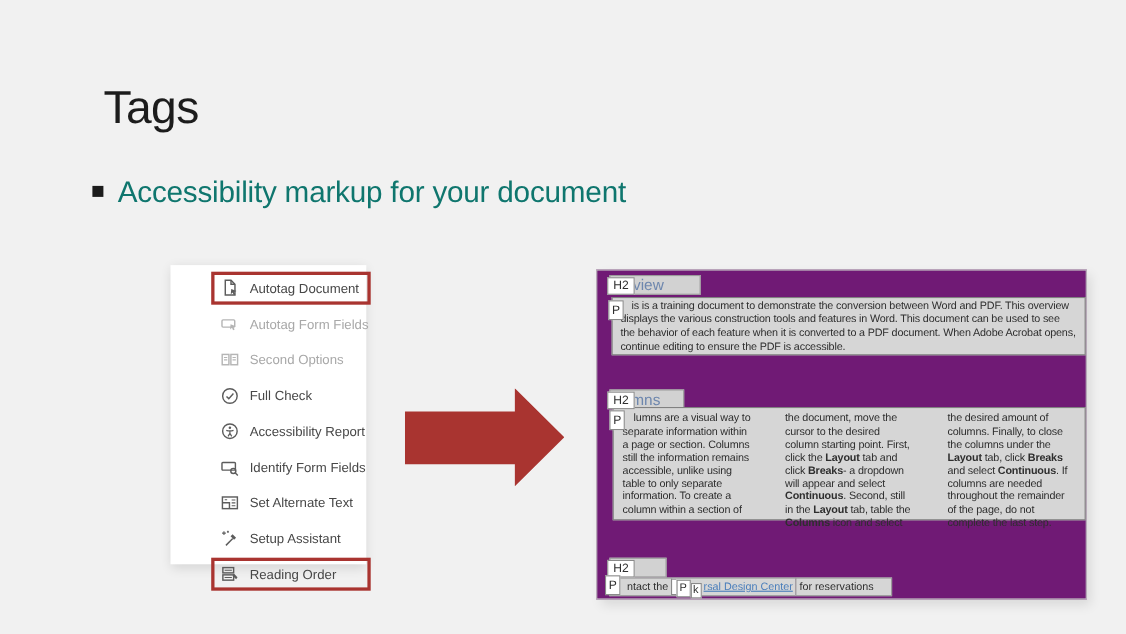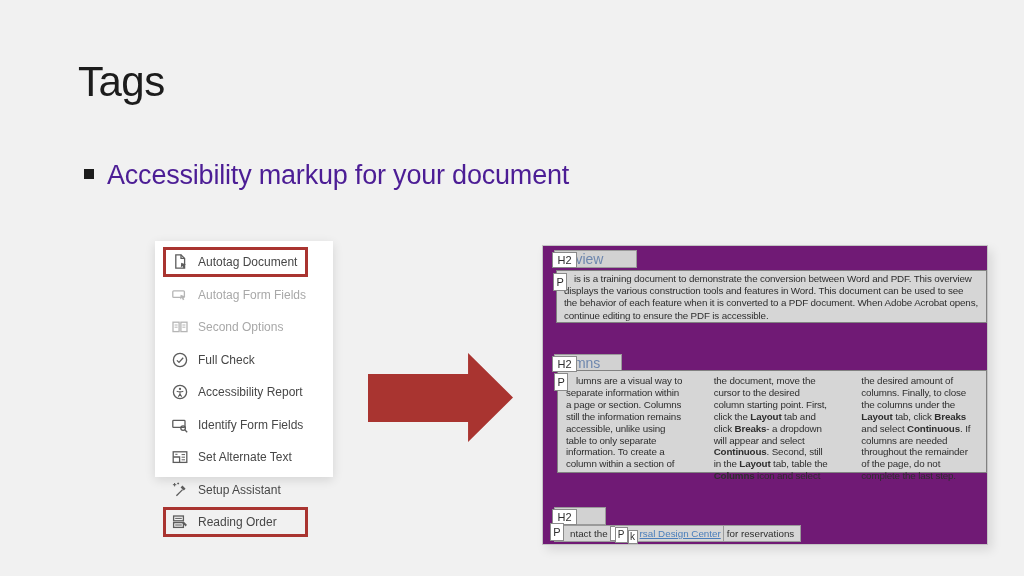--- a/index.html
+++ b/index.html
@@ -1,29 +1,29 @@
 <!DOCTYPE html>
 <html style="--accent-red: #a93430; --heading-blue: #6e87ae; --link-blue: #4a7ebb; --block-gray: #d6d6d6;"><head>
 <meta charset="utf-8">
 <style>
   html,body{margin:0;padding:0;}
   body{width:1024px;height:576px;overflow:hidden;background:#f1f1f1;
        font-family:"Liberation Sans",sans-serif;-webkit-font-smoothing:antialiased;}
   .slide{position:relative;width:1024px;height:576px;background:#f1f1f1;}
 
   
-  .title{position:absolute;left:78px;top:58px;margin:0;font-size:42px;font-weight:400;
+  .title{position:absolute;left:78px;top:58px;margin:16px;font-size:42px;font-weight:400;
          color:#1c1c1c;letter-spacing:-0.5px;}
   .bullet-row{position:absolute;left:84px;top:160px;display:flex;align-items:flex-start;}
   .bullet-square{width:10px;height:10px;background:#1c1c1c;margin:9px 13px 0 0;flex:0 0 auto;}
-  .bullet-text{font-size:27px;color:#4c1d95;letter-spacing:-0.2px;}
-
-  
-  .tools-panel{position:absolute;left:155px;top:241px;width:178px;height:236px;background:#fff;
-               box-shadow:0 3px 10px rgba(0,0,0,0.12);padding-top:5px;box-sizing:border-box;}
+  .bullet-text{font-size:27px;color:#0f766e;letter-spacing:-0.2px;}
+
+  
+  .tools-panel{position:absolute;left:155px;top:241px;width:178px;height:272px;background:#fff;
+               box-shadow:0 3px 10px rgba(0,0,0,0.12);padding-top:5px;box-sizing:border-box;padding-left:29px;}
   .tool-row{position:relative;height:32.5px;display:flex;align-items:center;
             padding-left:16px;gap:9px;box-sizing:border-box;cursor:default;}
   .tool-row svg{flex:0 0 auto;color:#5c5c5c;}
   .tool-row .tool-label{font-size:12px;color:#474747;white-space:nowrap;}
   .tool-row.disabled svg{color:#b5b5b5;}
   .tool-row.disabled .tool-label{color:#a8a8a8;}
   .tool-row.highlighted::after{content:"";position:absolute;left:8px;top:1px;width:139px;height:24px;
             border:3px solid var(--accent-red);pointer-events:none;}
 
   
@@ -50,21 +50,21 @@
   .block-columns{left:14px;top:124px;width:430px;height:103px;padding:4px 8px;display:flex;gap:31px;}
   .block-columns .col{flex:1;line-height:11.9px;}
   .block-columns .col.first{text-indent:10px;}
   .block-columns b{font-weight:700;}
   .chip-links{left:11px;top:261px;width:52px;}
   .links-row{position:absolute;left:11px;top:279px;height:17px;display:flex;align-items:stretch;
              font-size:9.8px;color:#2e2e2e;}
   .links-row .seg{background:#d6d6d6;border:1px solid #9a9a9a;display:flex;align-items:center;
              box-sizing:border-box;white-space:nowrap;}
   .links-row .seg-a{padding:0 2px 0 15px;border-right:none;}
-  .links-row .seg-b{padding:0 6px 0 3px;}
+  .links-row .seg-b{padding:0 16px 0 3px;}
   .links-row .ptag{width:14px;height:18px;left:-4px;top:-2px;}
   .mini-box{display:inline-flex;align-items:center;justify-content:center;background:#fff;
             border:1.2px solid #8a8a8a;box-sizing:border-box;font-size:10px;color:#2f2f2f;z-index:2;}
   .mini-empty{width:5px;height:15px;margin-left:2px;border-right:none;}
   .mini-p{width:13px;height:16px;position:relative;top:1px;}
   .mini-k{width:10px;height:14px;position:relative;top:3px;margin-right:2px;}
   .doclink{color:var(--link-blue);text-decoration:underline;cursor:pointer;white-space:nowrap;}
 </style>
 </head>
 <body>

